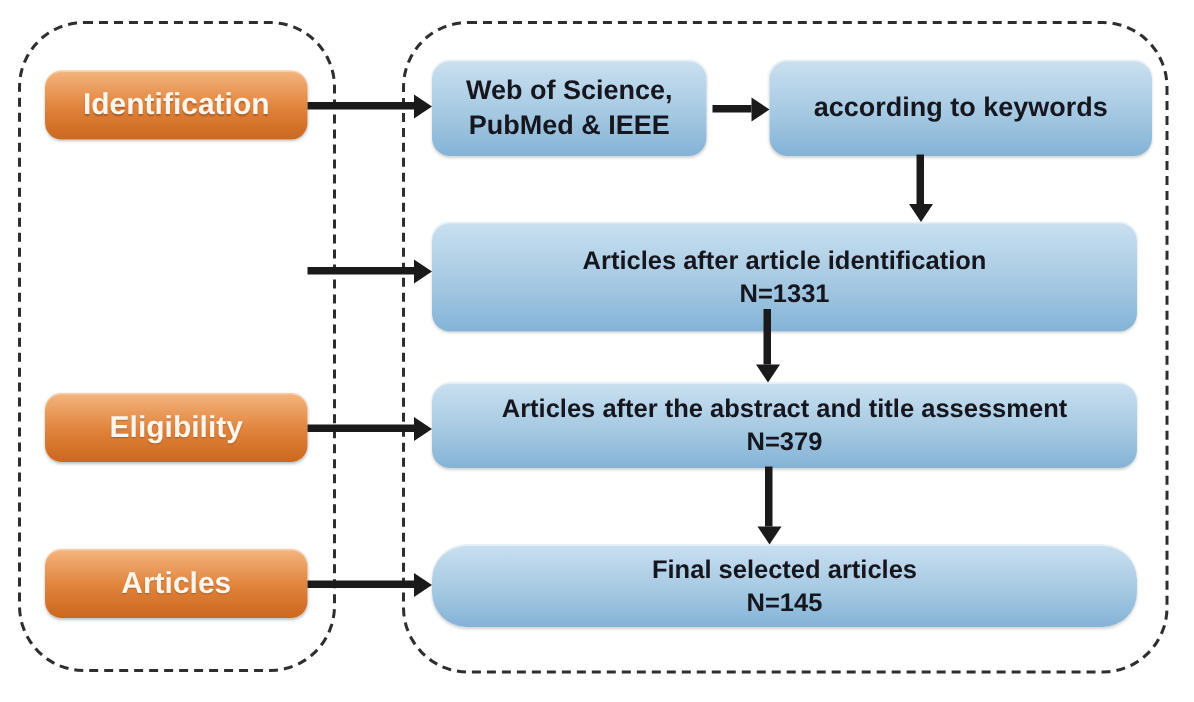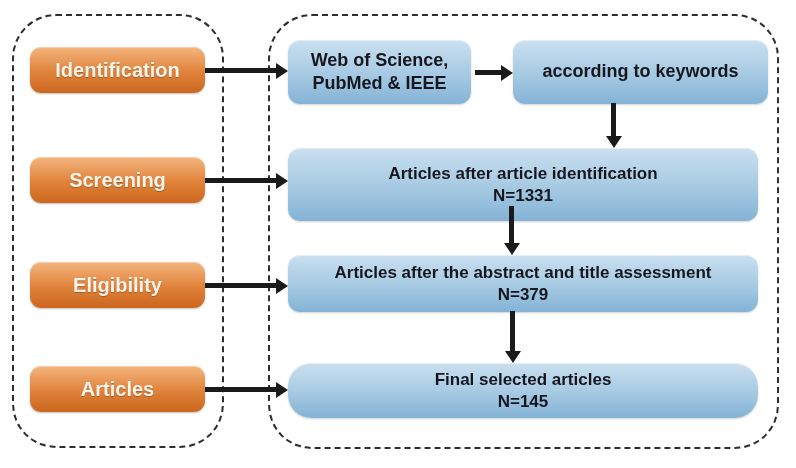--- a/index.html
+++ b/index.html
@@ -78,23 +78,20 @@
 <body>
 
 <div class="canvas">
 
   <div class="panel panel-left"></div>
   <div class="panel panel-right"></div>
 
   <div class="stage" style="top:47px;">
     <span>Identification</span>
   </div>
-  <div class="stage" style="top:157px;">
-    <span>Screening</span>
-  </div>
   <div class="stage" style="top:262px;justify-content:center;">
     <span>Eligibility</span>
   </div>
   <div class="stage" style="top:366px;">
     <span>Articles</span>
   </div>
 
   <div class="flowbox fs18" style="left:288px;top:40px;width:183px;height:64px;">
     <div>Web of Science,</div>
     <div>PubMed &amp; IEEE</div>

